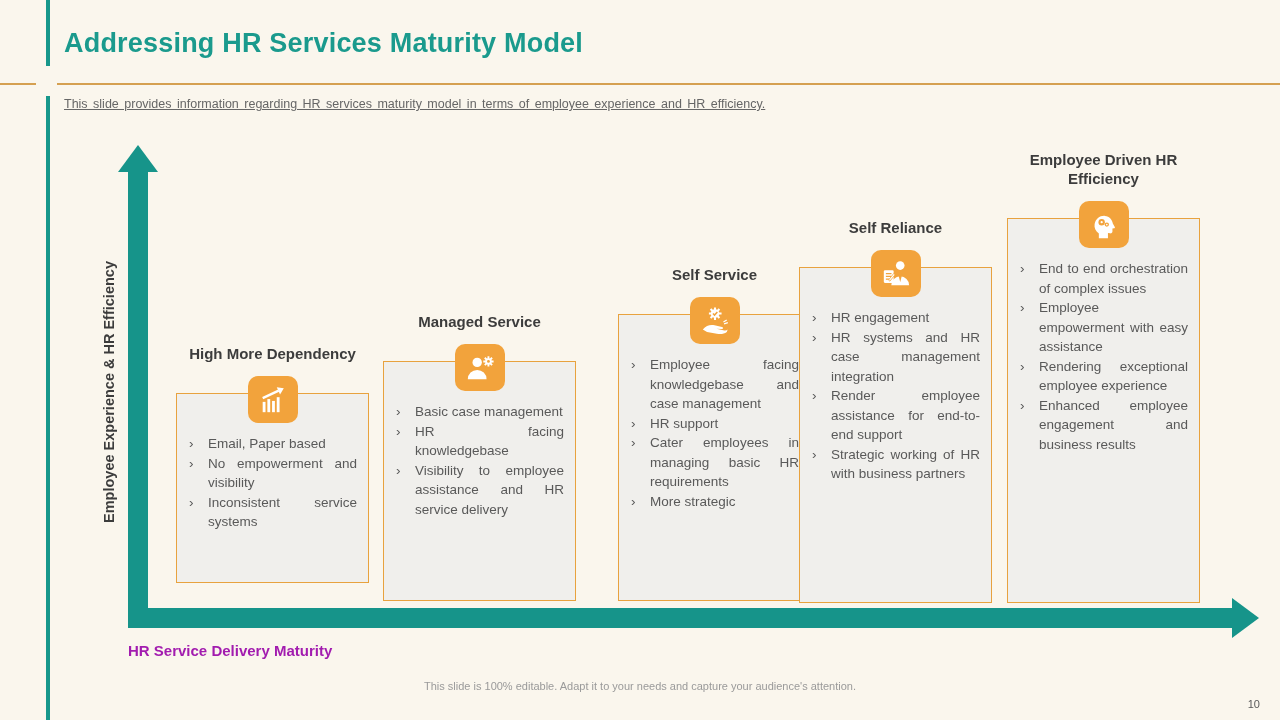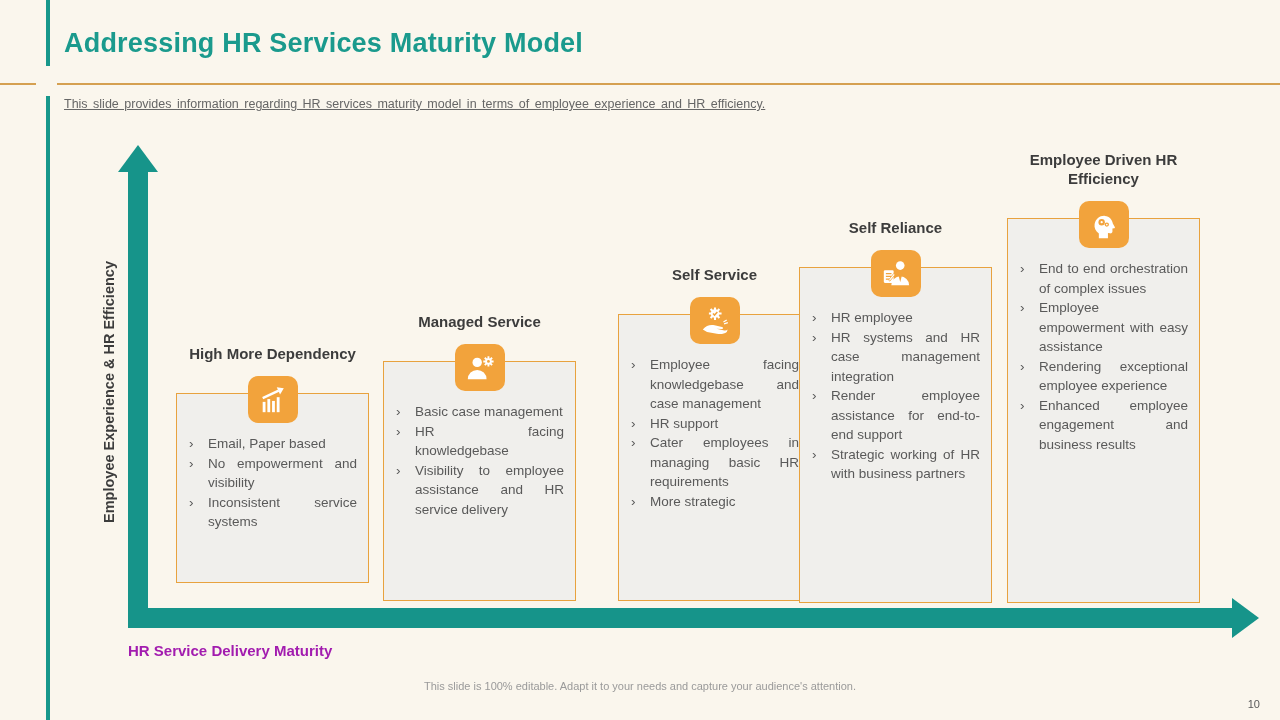--- a/index.html
+++ b/index.html
@@ -137,21 +137,21 @@
         <path d="M11 28 a9.5 9.5 0 0 1 19 0 Z" fill="#fff"></path>
         <path d="M20.5 13.5 l2 3 -2 8 -2 -8 Z" fill="#F2A33C"></path>
         <rect x="3" y="12" width="10.5" height="13.5" rx="1.2" fill="#fff"></rect>
         <path d="M5.2 15.5 h6 M5.2 18.5 h6 M5.2 21.5 h4" stroke="#F2A33C" stroke-width="1.3" fill="none"></path>
         <path d="M8 22.5 L13.5 15.5 L15 16.7 L9.5 23.6 Z" fill="#fff" stroke="#F2A33C" stroke-width="0.8"></path>
       </svg>
     </div>
     <div class="stage-box">
       <ul class="bullets">
 
-      <li><span class="marker">›</span><span>HR employee</span></li>
+      <li><span class="marker">›</span><span>HR engagement</span></li>
           <li><span class="marker">›</span><span>HR systems and HR case management integration</span></li>
           <li><span class="marker">›</span><span>Render employee assistance for end-to-end support</span></li>
           <li><span class="marker">›</span><span>Strategic working of HR with business partners</span></li>
         </ul>
     </div>
   </div>
 
   <div class="stage s5">
     <div class="stage-title">Employee Driven HR Efficiency</div>
     <div class="stage-icon">

